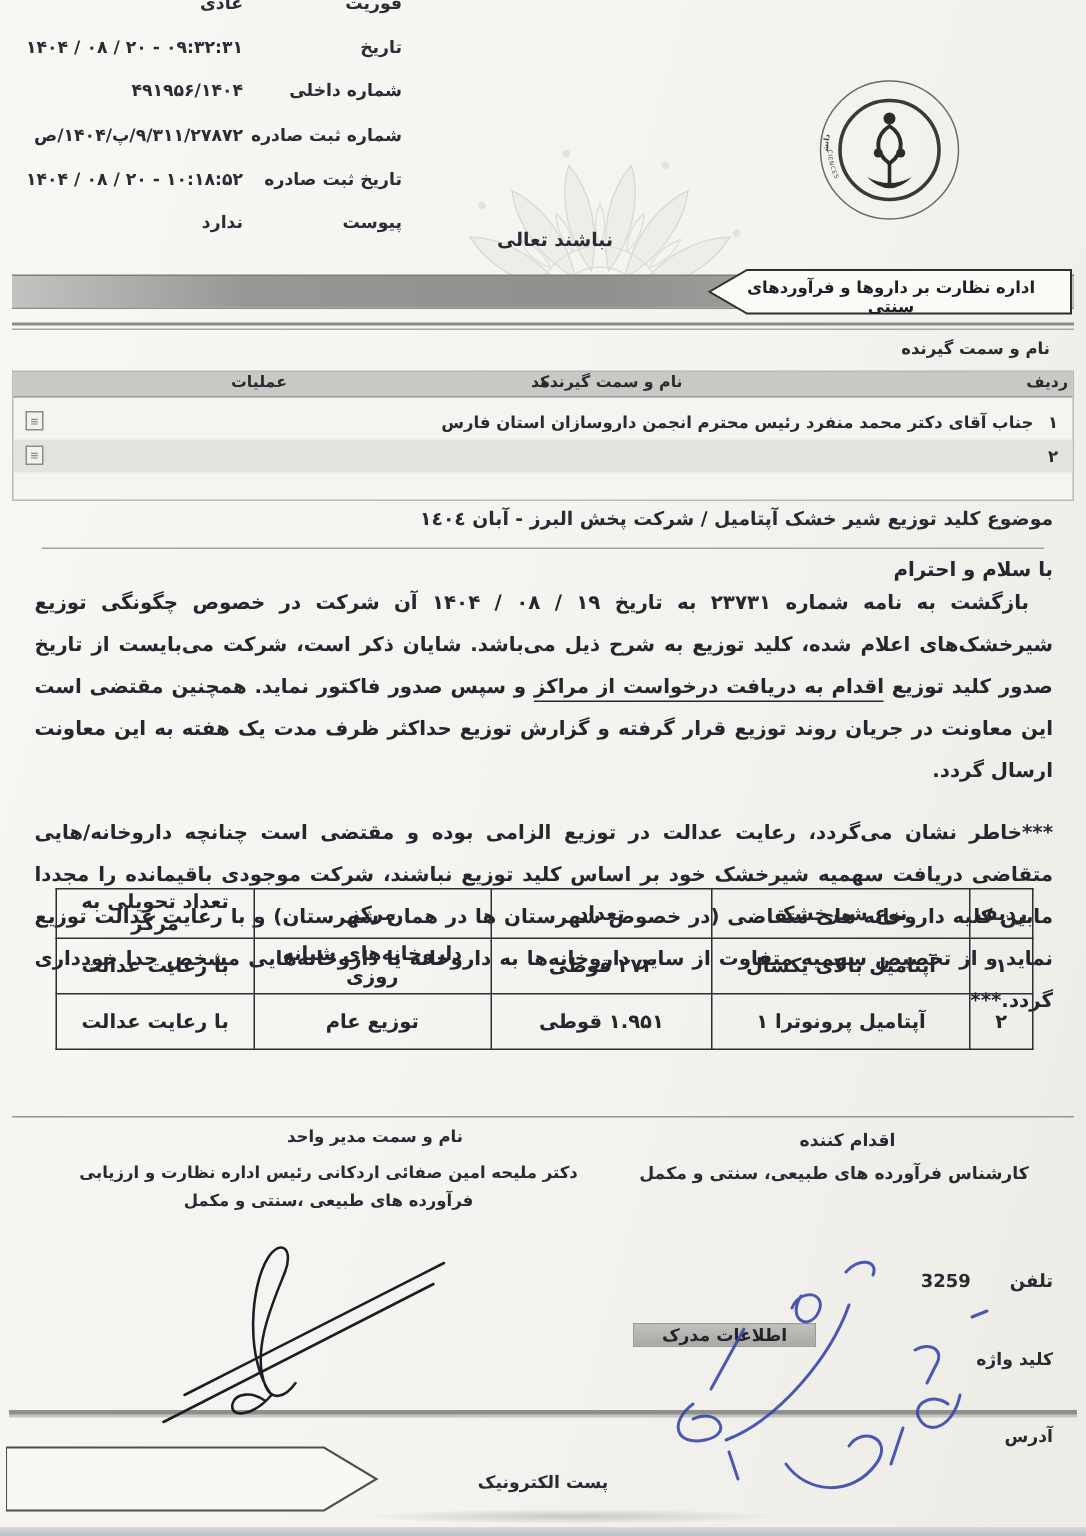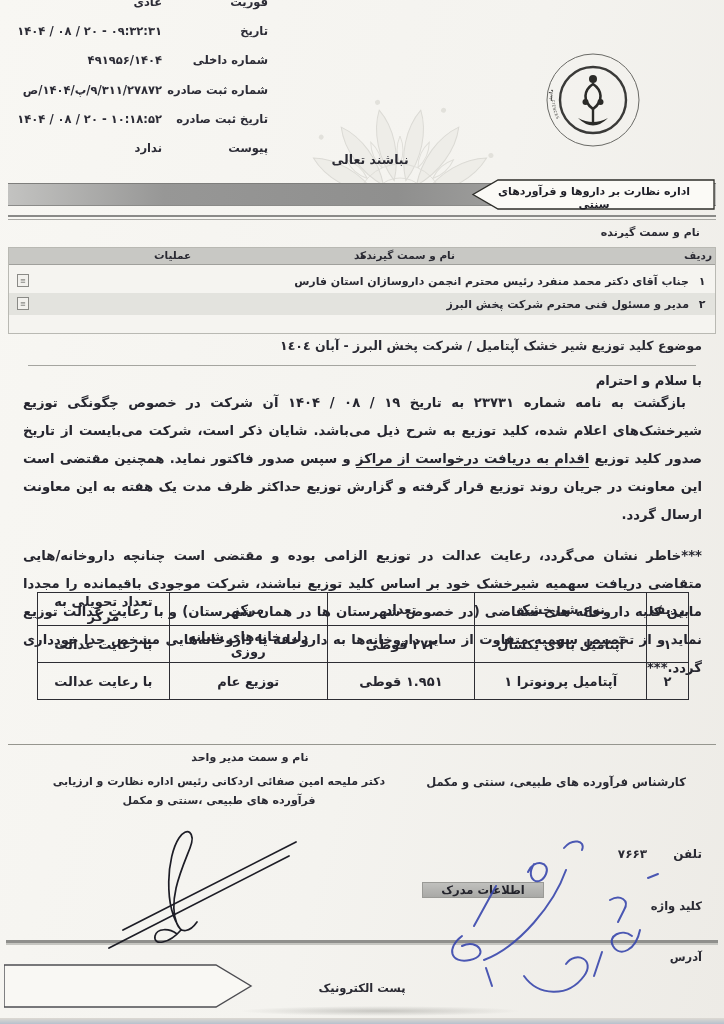--- a/index.html
+++ b/index.html
@@ -184,21 +184,20 @@
       <span class="rh" id="rh-code">کد</span>
       <span class="rh" id="rh-ops">عملیات</span>
     </div>
     <div class="recip-row" id="recip-row-1">
       <span class="recip-no">۱</span>
       <span>جناب آقای دکتر محمد منفرد رئیس محترم انجمن داروسازان استان فارس</span>
       <span class="op-icon">≡</span>
     </div>
     <div class="recip-row" id="recip-row-2">
       <span class="recip-no">۲</span>
-      <span>مدیر و مسئول فنی محترم شرکت پخش البرز</span>
       <span class="op-icon">≡</span>
     </div>
   </div>
 
   <div id="subject" class="abs b">موضوع کلید توزیع شیر خشک آپتامیل / شرکت پخش البرز - آبان ١٤٠٤</div>
   <div id="subj-line" class="abs"></div>
 
   <div id="body" class="abs">
     <div id="salutation">با سلام و احترام</div>
     <p class="para" id="p1"><span>بازگشت به نامه شماره ۲۳۷۳۱ به تاریخ ۱۹ / ۰۸ / ۱۴۰۴ آن شرکت در خصوص چگونگی توزیع شیرخشک‌های اعلام شده، کلید توزیع به شرح ذیل می‌باشد. شایان ذکر است، شرکت می‌بایست از تاریخ صدور کلید توزیع </span><span class="uline">اقدام به دریافت درخواست از مراکز</span><span> و سپس صدور فاکتور نماید. همچنین مقتضی است این معاونت در جریان روند توزیع قرار گرفته و گزارش توزیع حداکثر ظرف مدت یک هفته به این معاونت ارسال گردد.</span></p>
@@ -227,38 +226,39 @@
         <td>۲</td>
         <td>آپتامیل پرونوترا ۱</td>
         <td>۱.۹۵۱ قوطی</td>
         <td>توزیع عام</td>
         <td>با رعایت عدالت</td>
       </tr>
     </tbody>
   </table>
 
   <div id="sig-divider" class="abs"></div>
+  <div id="actor-label" class="abs b">اقدام کننده</div>
   <div id="actor-title" class="abs b">کارشناس فرآورده های طبیعی، سنتی و مکمل</div>
   <div id="manager-name" class="abs">دکتر ملیحه امین صفائی اردکانی رئیس اداره نظارت و ارزیابی فرآورده های طبیعی ،سنتی و مکمل</div>
   <div id="manager-label" class="abs b">نام و سمت مدیر واحد</div>
 
   <svg id="signature-ink" class="abs" width="230" height="148" viewBox="0 0 230 148">
     <g fill="none" stroke="#1d1d26" stroke-width="1.7" stroke-linecap="round">
       <path d="M88,122 C70,98 74,48 86,30 C94,18 103,24 97,40 C90,58 74,92 84,116 C88,126 97,124 104,114"></path>
       <path d="M88,122 C76,136 60,138 62,128 C64,120 76,120 84,126"></path>
       <path d="M30,122 L203,34"></path>
       <path d="M16,140 L196,48"></path>
     </g>
   </svg>
 
   <div id="doc-info-button" class="abs">اطلاعات مدرک</div>
 
   <div id="phone" class="abs b">
     <span>تلفن</span>
-    <span>۷۶۶۳</span>
+    <span>3259</span>
   </div>
   <div id="keyword" class="abs b">کلید واژه</div>
   <div id="footer-line" class="abs"></div>
   <div id="address" class="abs b">آدرس</div>
   <div id="email-label" class="abs b">پست الکترونیک</div>
 
   <svg id="email-chevron" class="abs" width="256" height="50" viewBox="0 0 256 50">
     <polygon points="0,4 212,4 247,25 212,46 0,46" fill="#f9f8f4" stroke="#4d4d52" stroke-width="1.4"></polygon>
   </svg>
 

